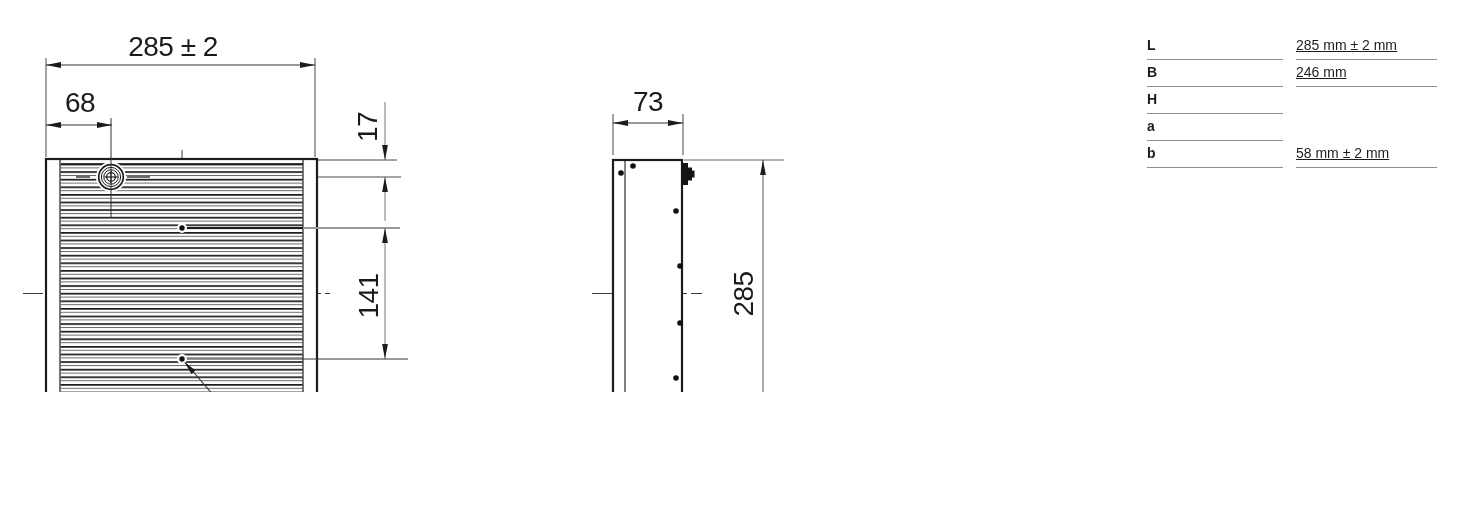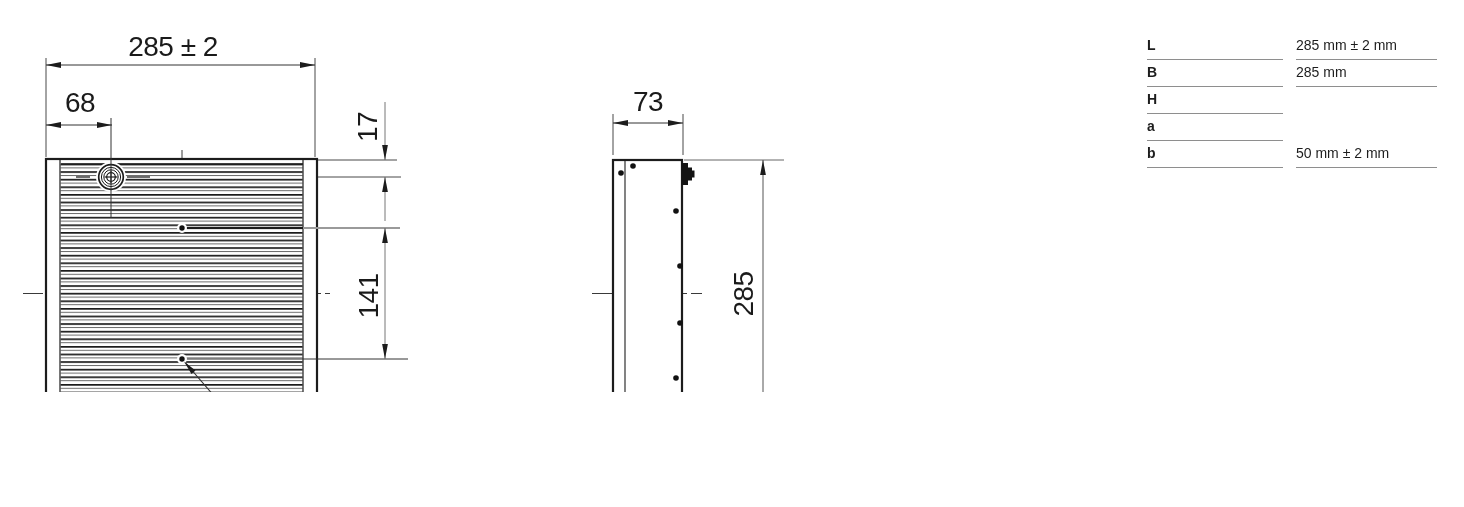--- a/index.html
+++ b/index.html
@@ -5,21 +5,21 @@
   html,body{margin:0;padding:0;background:#fff;}
   .canvas{position:relative;width:1464px;height:392px;background:#fff;overflow:hidden;
           font-family:"Liberation Sans",sans-serif;}
   svg text{font-family:"Liberation Sans",sans-serif;fill:#1a1a1a;}
   .dim-text{font-size:28px;letter-spacing:-0.5px;}
   .spec-table{position:absolute;left:1147px;top:33px;width:290px;
               font-size:14px;color:#1d1d1d;}
   .spec-row{display:flex;height:27px;box-sizing:border-box;}
   .spec-key{width:136px;margin-right:13px;border-bottom:1.2px solid #8e8e8e;
             font-weight:bold;padding-top:4px;box-sizing:border-box;}
-  .spec-val{flex:1;border-bottom:1.2px solid #8e8e8e;padding-top:4px;box-sizing:border-box;}
+  .spec-val{flex:1;border-bottom:1.2px solid #8e8e8e;padding-top:4px;box-sizing:border-box;text-decoration:underline;}
 </style>
 </head>
 <body>
 
 <div class="canvas">
 
   <svg width="1464" height="507" viewBox="0 0 1464 507">
     <defs>
       <marker id="arrEnd" markerUnits="userSpaceOnUse" markerWidth="15" markerHeight="7" refX="15" refY="3.5" orient="auto">
         <path d="M0,0.6 L15,3.5 L0,6.4 z" fill="#1c1c1c"></path>
@@ -149,27 +149,27 @@
   </svg>
 
   
   <div class="spec-table">
     <div class="spec-row">
       <div class="spec-key">L</div>
       <div class="spec-val">285 mm ± 2 mm</div>
     </div>
     <div class="spec-row">
       <div class="spec-key">B</div>
-      <div class="spec-val">285 mm</div>
+      <div class="spec-val">246 mm</div>
     </div>
     <div class="spec-row">
       <div class="spec-key">H</div>
     </div>
     <div class="spec-row">
       <div class="spec-key">a</div>
     </div>
     <div class="spec-row">
       <div class="spec-key">b</div>
-      <div class="spec-val">50 mm ± 2 mm</div>
+      <div class="spec-val">58 mm ± 2 mm</div>
     </div>
   </div>
 
 </div>
 
 </body></html>

